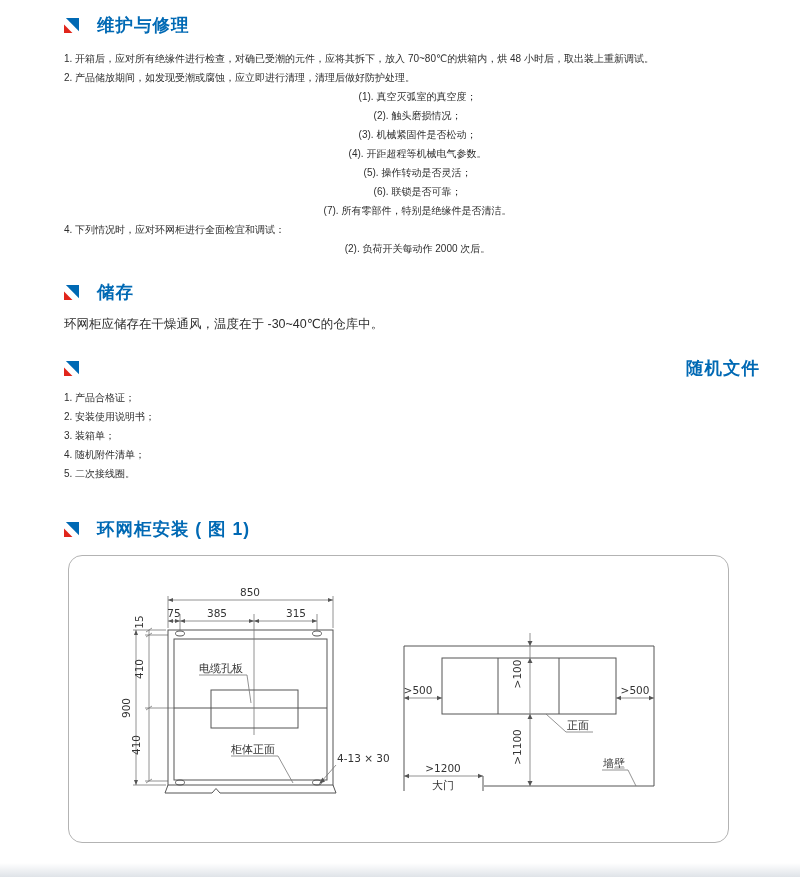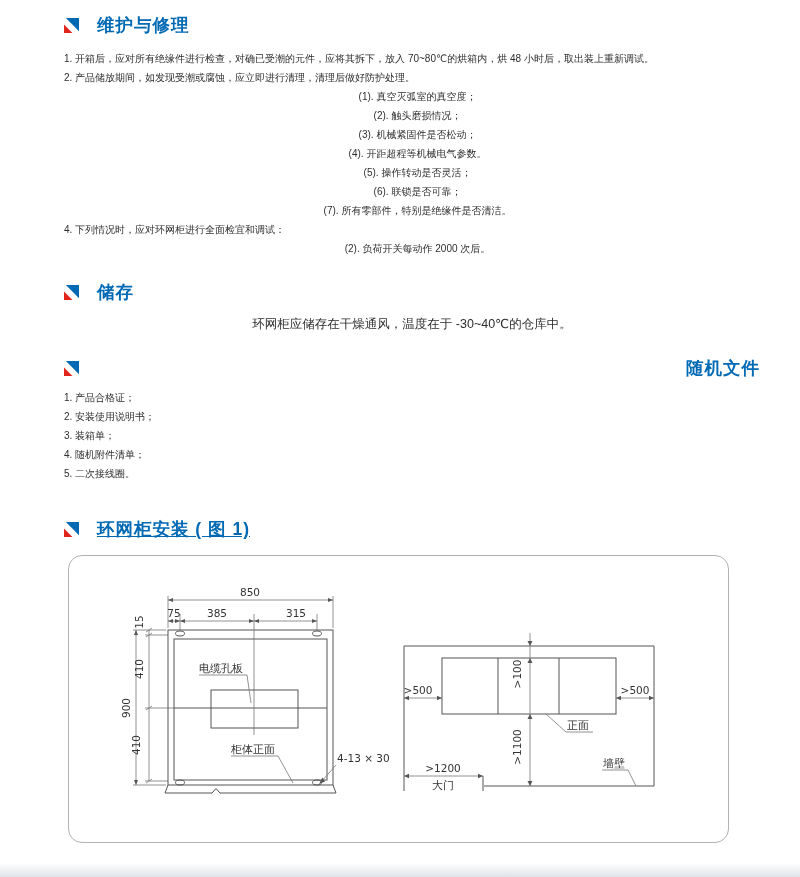--- a/index.html
+++ b/index.html
@@ -9,24 +9,24 @@
     color:#2e2e2e;
   }
   .content{padding:13px 40px 0 64px;}
   .sec-header{display:flex;align-items:center;gap:18px;
     color:#0069b4;font-size:17.5px;font-weight:bold;letter-spacing:1px;}
   .sec-icon{width:15px;height:15px;flex:0 0 auto;}
   .text-block{margin-top:12px;}
   .line{font-size:10px;line-height:19px;white-space:nowrap;}
   .line.indent{padding-left:11px;text-align:center;}
   .mt-storage{margin-top:22px;}
-  .para{margin-top:11px;font-size:12.5px;line-height:19px;text-align:center;}
+  .para{margin-top:11px;font-size:12.5px;line-height:19px;}
   .mt-docs{margin-top:22px;justify-content:space-between;}
   .docs-block{margin-top:8px;}
-  .mt-install{margin-top:34px;text-decoration:underline;}
+  .mt-install{margin-top:34px;}
   .diagram-box{
     margin:14px 0 0 4px;width:661px;height:288px;
     border:1px solid #b3b3b3;border-radius:14px;background:#fff;
     box-sizing:border-box;
   }
   .page-bottom{position:absolute;left:0;right:0;bottom:0;height:14px;
     background:linear-gradient(#ffffff,#dfe3e8);}
   svg line,svg rect,svg ellipse,svg path,svg polyline{stroke:#555;stroke-width:1;fill:none;}
   svg polygon.arr{fill:#555;stroke:none;}
   svg text{fill:#333;stroke:none;}

